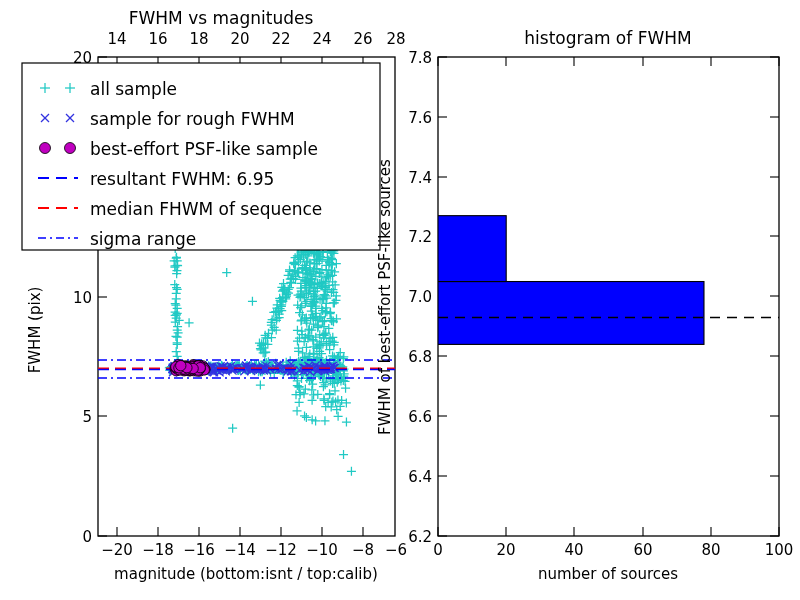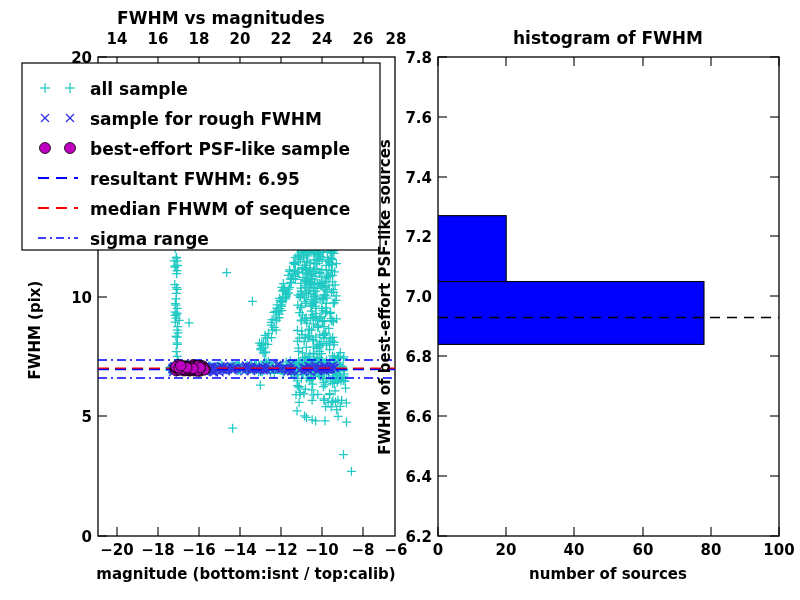--- a/index.html
+++ b/index.html
@@ -13,21 +13,20 @@
     position: relative;
     overflow: hidden;
     font-family: "DejaVu Sans", sans-serif;
     color: #000000;
   }
   #figure {
     position: absolute;
     left: 0; top: 0;
     width: 800px;
     height: 600px;
-    font-weight: bold;
   }
   svg { display: block; }
   .axis-line {
     fill: none;
     stroke: #000000;
     stroke-width: 1.3;
   }
   .tick {
     stroke: #000000;
     stroke-width: 1.1;

